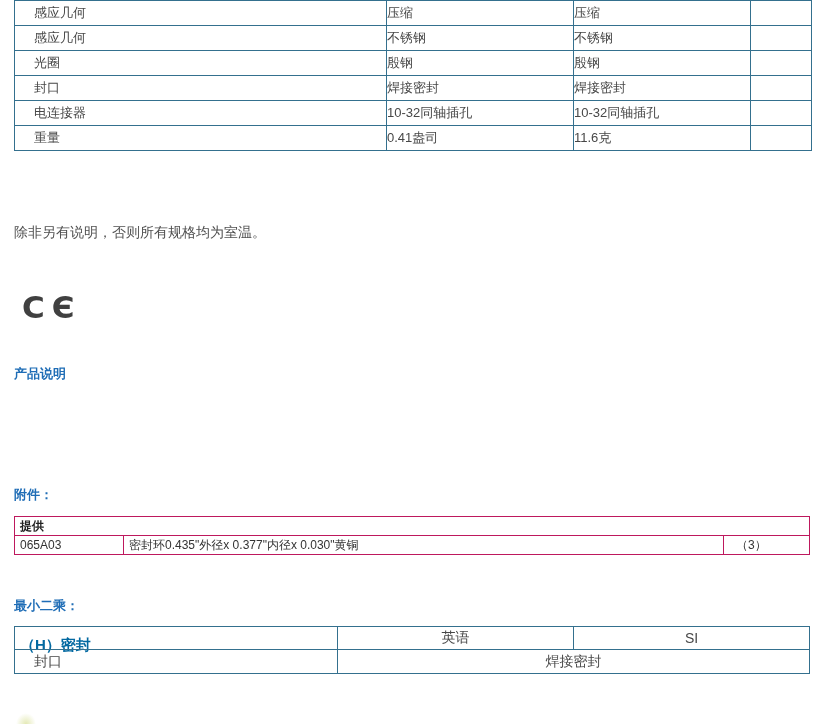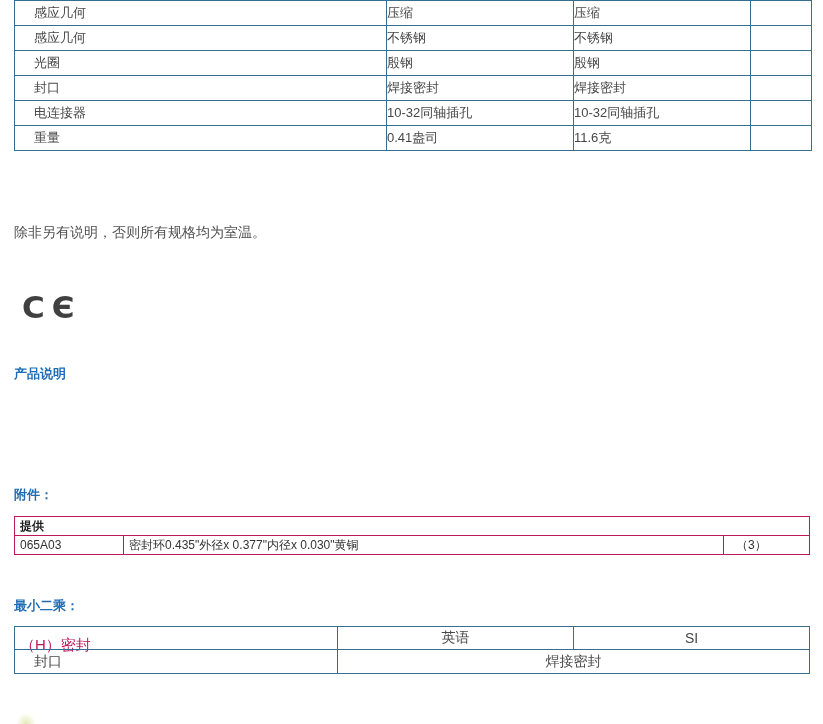--- a/index.html
+++ b/index.html
@@ -29,21 +29,21 @@
   
   .notes{position:absolute;left:14px;top:377px;font-size:14px;color:#4a4a4a;line-height:25px;}
 
   
   .acc-table{position:absolute;left:14px;top:516px;width:795px;}
   .acc-table td{border:1px solid #be185d;font-size:12px;color:#333;height:18px;padding:0 0 0 5px;}
   .acc-table td.hdr{font-weight:700;color:#222;}
   .acc-table td.qty{padding-left:12px;}
 
   
-  .h-seal{position:absolute;left:20px;top:636px;font-size:15px;font-weight:400;color:#be185d;}
+  .h-seal{position:absolute;left:20px;top:636px;font-size:15px;font-weight:700;color:#0369a1;}
   .opt-table{position:absolute;left:14px;top:626px;width:795px;}
   .opt-table td{border:1px solid #34708e;font-size:14px;color:#474747;padding:0;}
   .opt-table tr.hdr td{height:22px;text-align:center;}
   .opt-table tr.row td{height:23px;}
   .opt-table td.lbl{text-align:left;padding-left:19px;}
   .opt-table td.merged{text-align:center;}
 
   
   .bottom-smudge{position:absolute;left:16px;top:713px;width:20px;height:11px;border-radius:50% 50% 0 0;
     background:radial-gradient(ellipse at 50% 100%, rgba(205,215,120,.55), rgba(255,255,240,0) 70%);}

